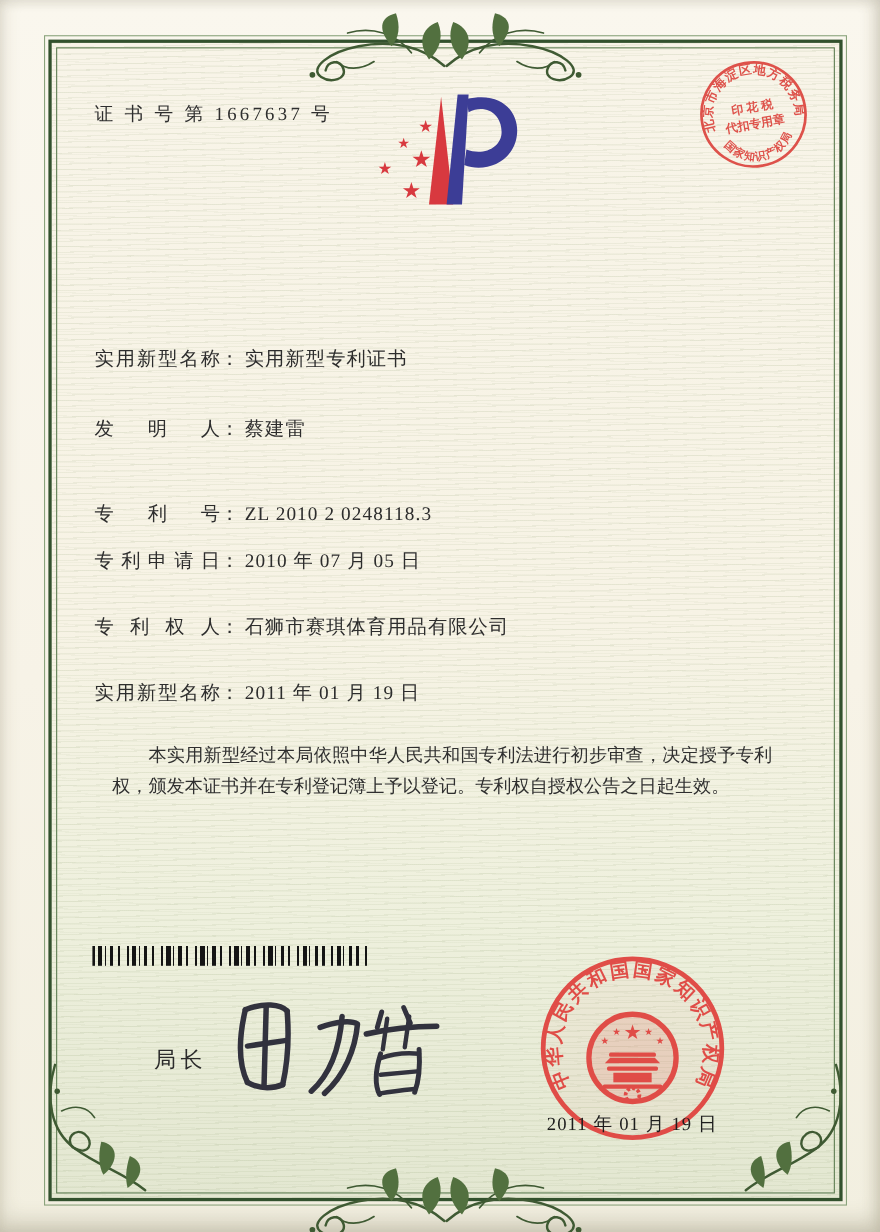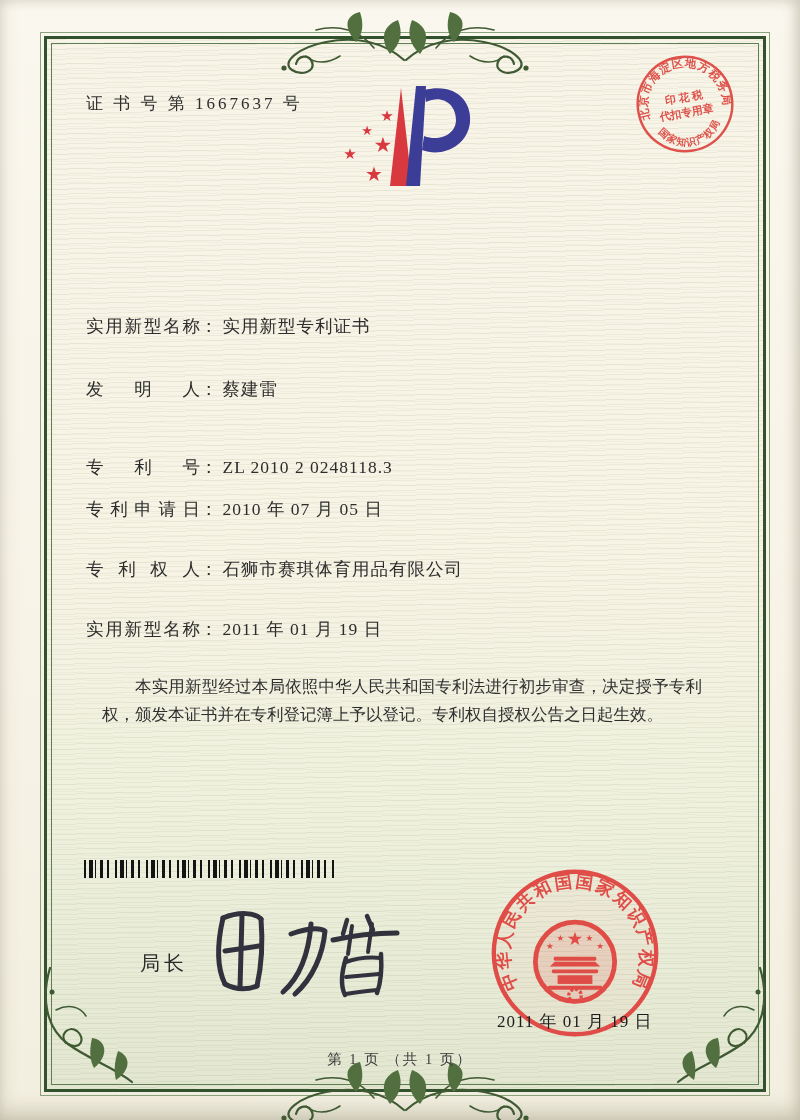--- a/index.html
+++ b/index.html
@@ -211,15 +211,14 @@
       <path d="M64,104 L116,104 L111,99 L69,99 Z"></path>
       <rect x="66" y="107" width="48" height="4" rx="1.5"></rect>
       <rect x="72" y="113" width="36" height="9"></rect>
       <rect x="62" y="124" width="56" height="4" rx="1.5"></rect>
       <circle cx="90" cy="134" r="6.5" fill="none" stroke="#e0413d" stroke-width="3.5" stroke-dasharray="3 2"></circle>
     </g>
   </svg>
 
   <div class="seal-date">2011 年 01 月 19 日</div>
 
-  <div class="footer">第 1 页 （共 1 页）</div>
 
 </div>
 
 </body></html>

